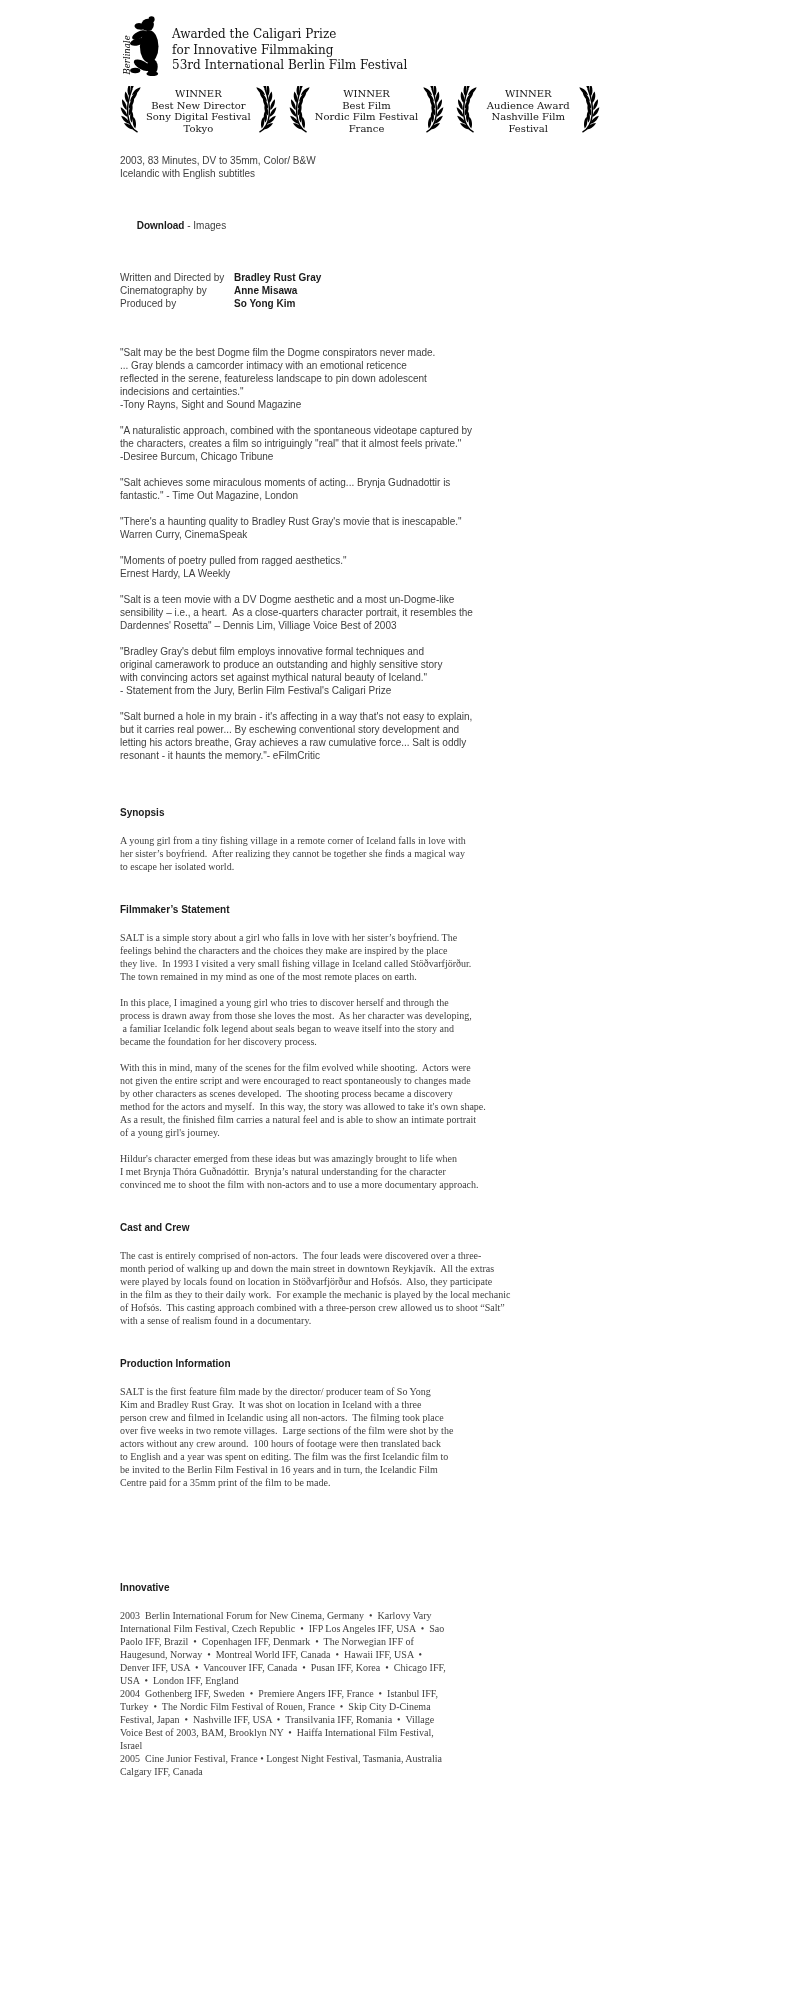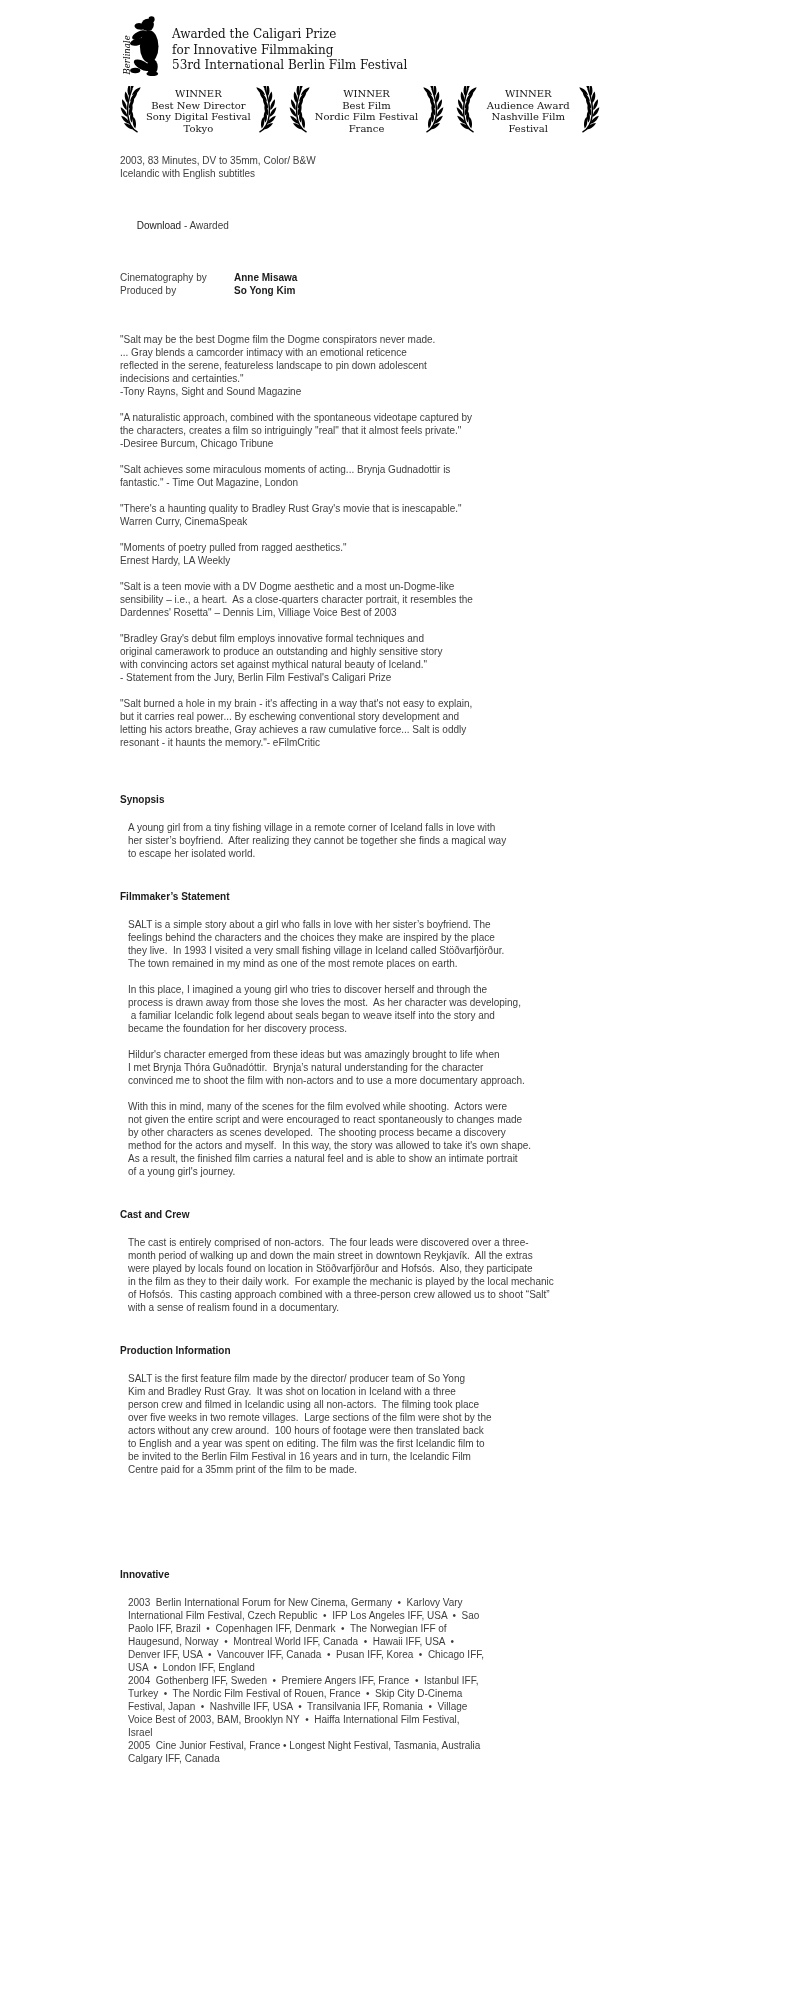--- a/index.html
+++ b/index.html
@@ -18,37 +18,37 @@
   .award{display:flex;align-items:flex-start;}
   .branch{width:24px;height:48px;color:#000;flex:none;}
   .branch.flip{transform:scaleX(-1);}
   .award-text{font:10px/11.5px "DejaVu Serif", serif;color:#141414;
     white-space:pre-line;text-align:center;min-width:92px;padding:2px 2px 0 2px;}
 
   
   .film-title{font:400 64px/1 "Liberation Serif", serif;color:#000;margin-top:16px;}
   .film-meta{margin-top:20px;white-space:pre-line;}
   .download-row{margin-top:26px;white-space:pre;}
-  .download-label{font-weight:normal;color:#1b1b1b;}
+  .download-label{font-weight:bold;color:#1b1b1b;}
 
   
   .credits{margin-top:26px;}
   .credit-row{display:flex;}
   .credit-role{width:114px;flex:none;}
   .credit-name{font-weight:bold;color:#1b1b1b;}
 
   
   .quotes{margin-top:36px;}
   .quote{white-space:pre-wrap;margin:0 0 13px 0;}
   .section{margin-top:30px;}
   .section.first{margin-top:44px;}
   .section.gap-xl{margin-top:92px;}
   .section-heading{font:bold 10px/13px "Liberation Sans", sans-serif;color:#1b1b1b;
     margin:0 0 15px 0;}
-  .section p{white-space:pre-wrap;margin:0 0 13px 8px;}
+  .section p{white-space:pre-wrap;margin:0 0 13px 0;font-family:Liberation Serif, serif;}
 </style>
 </head>
 <body>
 
 <svg width="0" height="0" style="position:absolute" aria-hidden="true">
   <defs>
     <path id="lf" d="M0 0 C-2.6 -3.2 -3.4 -8.6 -1.6 -12.6 C1.4 -8.6 1.8 -3.2 0 0 Z" fill="currentColor"></path>
     <g id="laurel-right">
       <path d="M7 50 C19 44 21 24 13 3" fill="none" stroke="currentColor" stroke-width="1.6"></path>
       <use href="#lf" transform="translate(11 47) rotate(64)"></use>
@@ -128,24 +128,28 @@
         <svg class="branch" viewBox="0 0 26 52">
             <use href="#laurel-right"></use>
           </svg>
       </div>
     </div>
 
     <div class="film-meta">2003, 83 Minutes, DV to 35mm, Color/ B&amp;W
 Icelandic with English subtitles</div>
 
     <div class="download-row">
-      <span class="download-label">Download</span><span> - </span><span>Awarded</span>
+      <span class="download-label">Download</span><span> - </span><span>Images</span>
     </div>
 
     <div class="credits">
+      <div class="credit-row">
+        <span class="credit-role">Written and Directed by</span>
+        <span class="credit-name">Bradley Rust Gray</span>
+      </div>
       <div class="credit-row">
         <span class="credit-role">Cinematography by</span>
         <span class="credit-name">Anne Misawa</span>
       </div>
       <div class="credit-row">
         <span class="credit-role">Produced by</span>
         <span class="credit-name">So Yong Kim</span>
       </div>
     </div>
 
@@ -187,29 +191,29 @@
     <div class="section">
       <h2 class="section-heading">Filmmaker’s Statement</h2>
       <p>SALT is a simple story about a girl who falls in love with her sister’s boyfriend. The
 feelings behind the characters and the choices they make are inspired by the place
 they live.  In 1993 I visited a very small fishing village in Iceland called Stöðvarfjörður.
 The town remained in my mind as one of the most remote places on earth.</p>
       <p>In this place, I imagined a young girl who tries to discover herself and through the
 process is drawn away from those she loves the most.  As her character was developing,
  a familiar Icelandic folk legend about seals began to weave itself into the story and
 became the foundation for her discovery process.</p>
-      <p>Hildur's character emerged from these ideas but was amazingly brought to life when
-I met Brynja Thóra Guðnadóttir.  Brynja’s natural understanding for the character
-convinced me to shoot the film with non-actors and to use a more documentary approach.</p>
       <p>With this in mind, many of the scenes for the film evolved while shooting.  Actors were
 not given the entire script and were encouraged to react spontaneously to changes made
 by other characters as scenes developed.  The shooting process became a discovery
 method for the actors and myself.  In this way, the story was allowed to take it's own shape.
 As a result, the finished film carries a natural feel and is able to show an intimate portrait
 of a young girl's journey.</p>
+      <p>Hildur's character emerged from these ideas but was amazingly brought to life when
+I met Brynja Thóra Guðnadóttir.  Brynja’s natural understanding for the character
+convinced me to shoot the film with non-actors and to use a more documentary approach.</p>
     </div>
 
     <div class="section">
       <h2 class="section-heading">Cast and Crew</h2>
       <p>The cast is entirely comprised of non-actors.  The four leads were discovered over a three-
 month period of walking up and down the main street in downtown Reykjavík.  All the extras
 were played by locals found on location in Stöðvarfjörður and Hofsós.  Also, they participate
 in the film as they to their daily work.  For example the mechanic is played by the local mechanic
 of Hofsós.  This casting approach combined with a three-person crew allowed us to shoot “Salt”
 with a sense of realism found in a documentary.</p>

